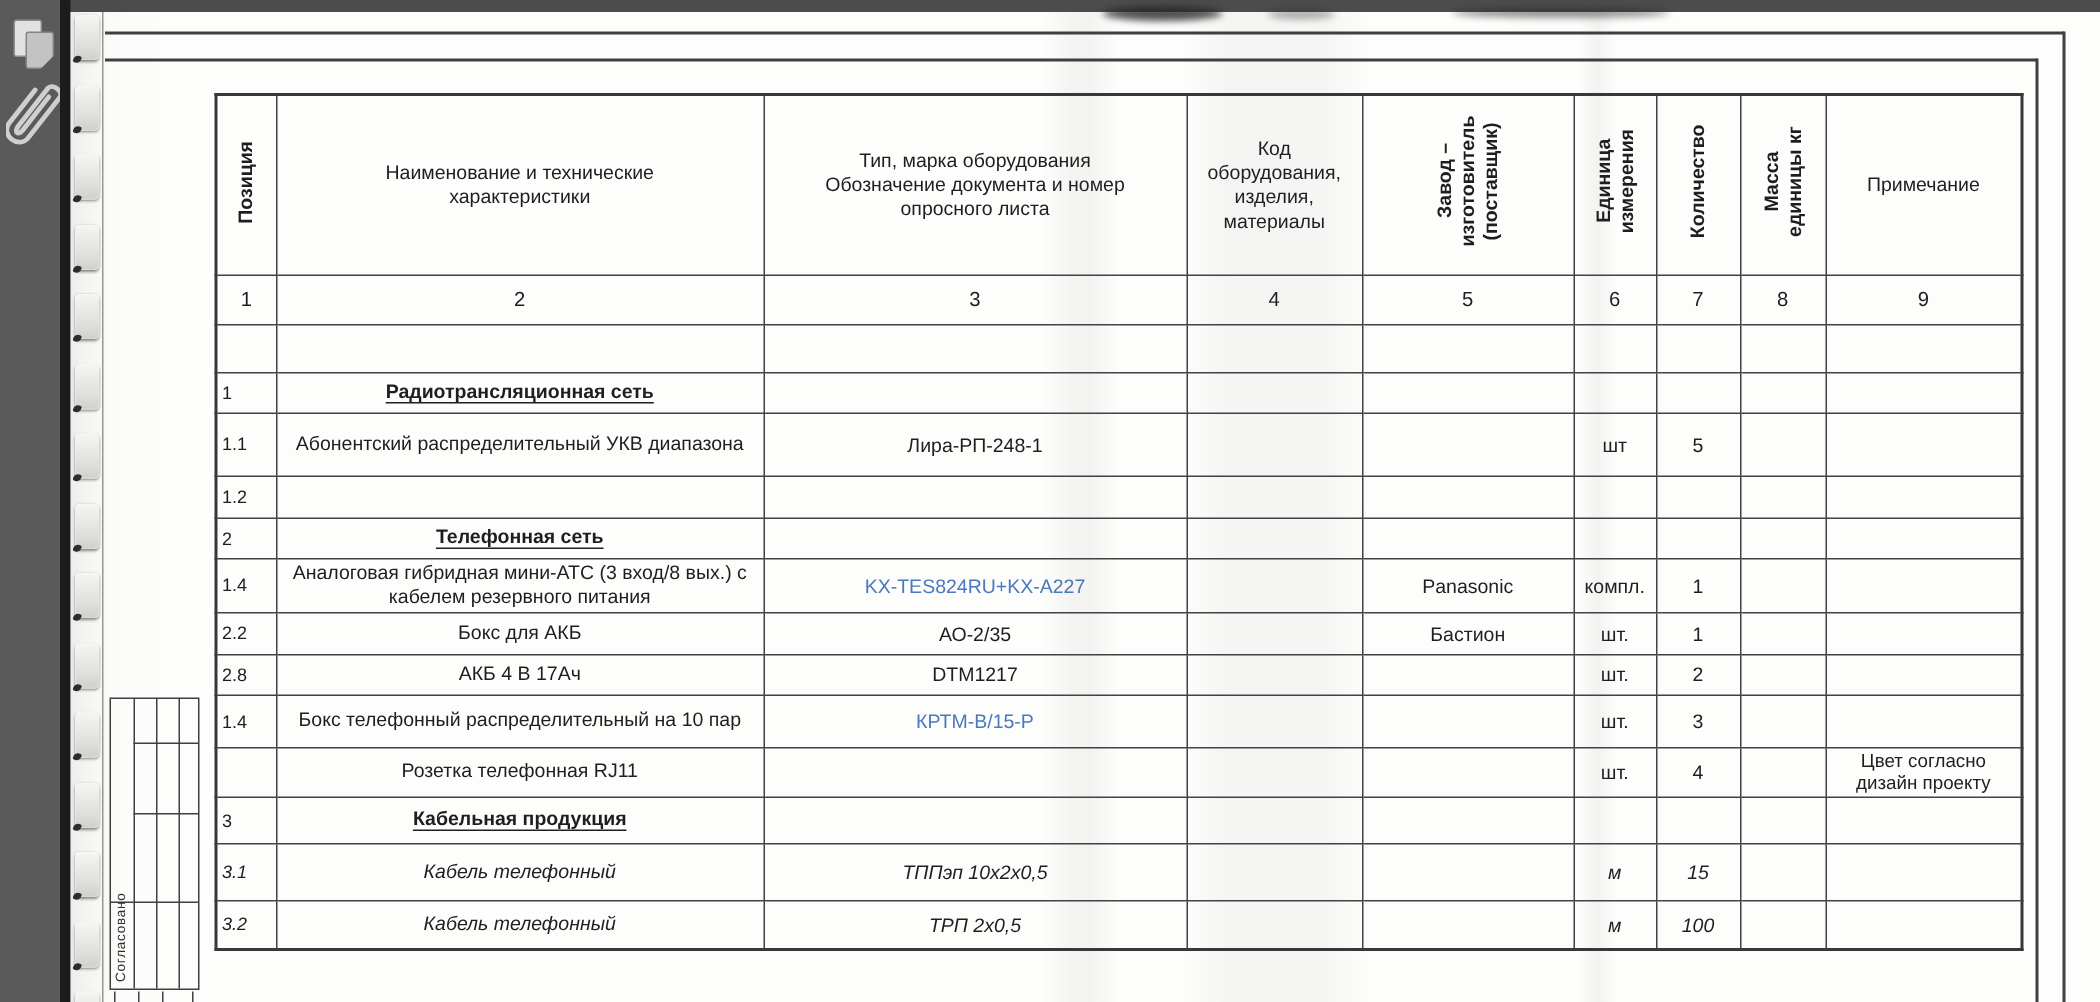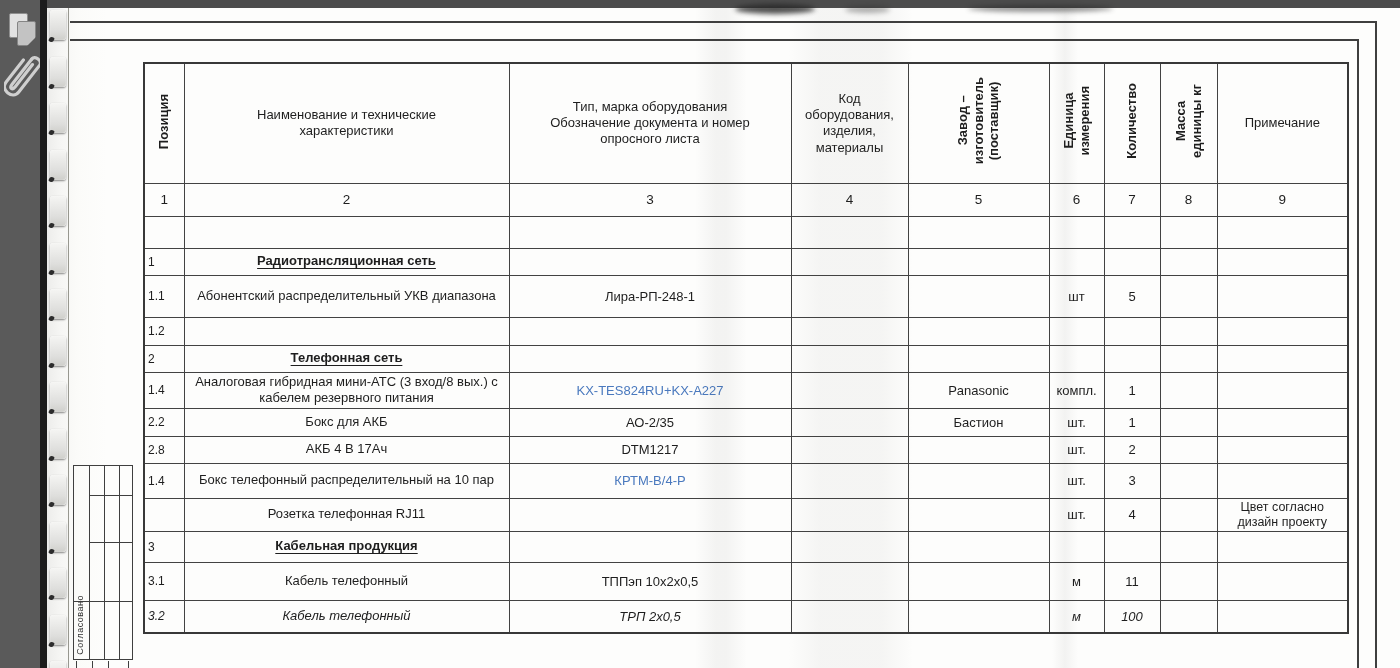--- a/index.html
+++ b/index.html
@@ -245,21 +245,21 @@
           <td class="ctr"></td>
           <td class="ctr"></td>
           <td class="ctr">шт.</td>
           <td class="ctr">2</td>
           <td class="ctr"></td>
           <td class="note"></td>
         </tr>
         <tr style="height: 35px;">
           <td class="pos">1.4</td>
           <td class="name">Бокс телефонный распределительный на 10 пар</td>
-          <td class="ctr blue">КРТМ-В/4-Р</td>
+          <td class="ctr blue">КРТМ-В/15-Р</td>
           <td class="ctr"></td>
           <td class="ctr"></td>
           <td class="ctr">шт.</td>
           <td class="ctr">3</td>
           <td class="ctr"></td>
           <td class="note"></td>
         </tr>
         <tr style="height: 32px;">
           <td class="pos"></td>
           <td class="name">Розетка телефонная RJ11</td>
@@ -275,28 +275,28 @@
           <td class="pos">3</td>
           <td class="name">Кабельная продукция</td>
           <td class="ctr"></td>
           <td class="ctr"></td>
           <td class="ctr"></td>
           <td class="ctr"></td>
           <td class="ctr"></td>
           <td class="ctr"></td>
           <td class="note"></td>
         </tr>
-        <tr style="height: 38px;">
+        <tr style="height: 38px; font-style: italic;">
           <td class="pos">3.1</td>
           <td class="name">Кабель телефонный</td>
           <td class="ctr">ТППэп 10х2х0,5</td>
           <td class="ctr"></td>
           <td class="ctr"></td>
           <td class="ctr">м</td>
-          <td class="ctr">11</td>
+          <td class="ctr">15</td>
           <td class="ctr"></td>
           <td class="note"></td>
         </tr>
         <tr style="height: 33px; font-style: italic;">
           <td class="pos">3.2</td>
           <td class="name">Кабель телефонный</td>
           <td class="ctr">ТРП 2х0,5</td>
           <td class="ctr"></td>
           <td class="ctr"></td>
           <td class="ctr">м</td>

